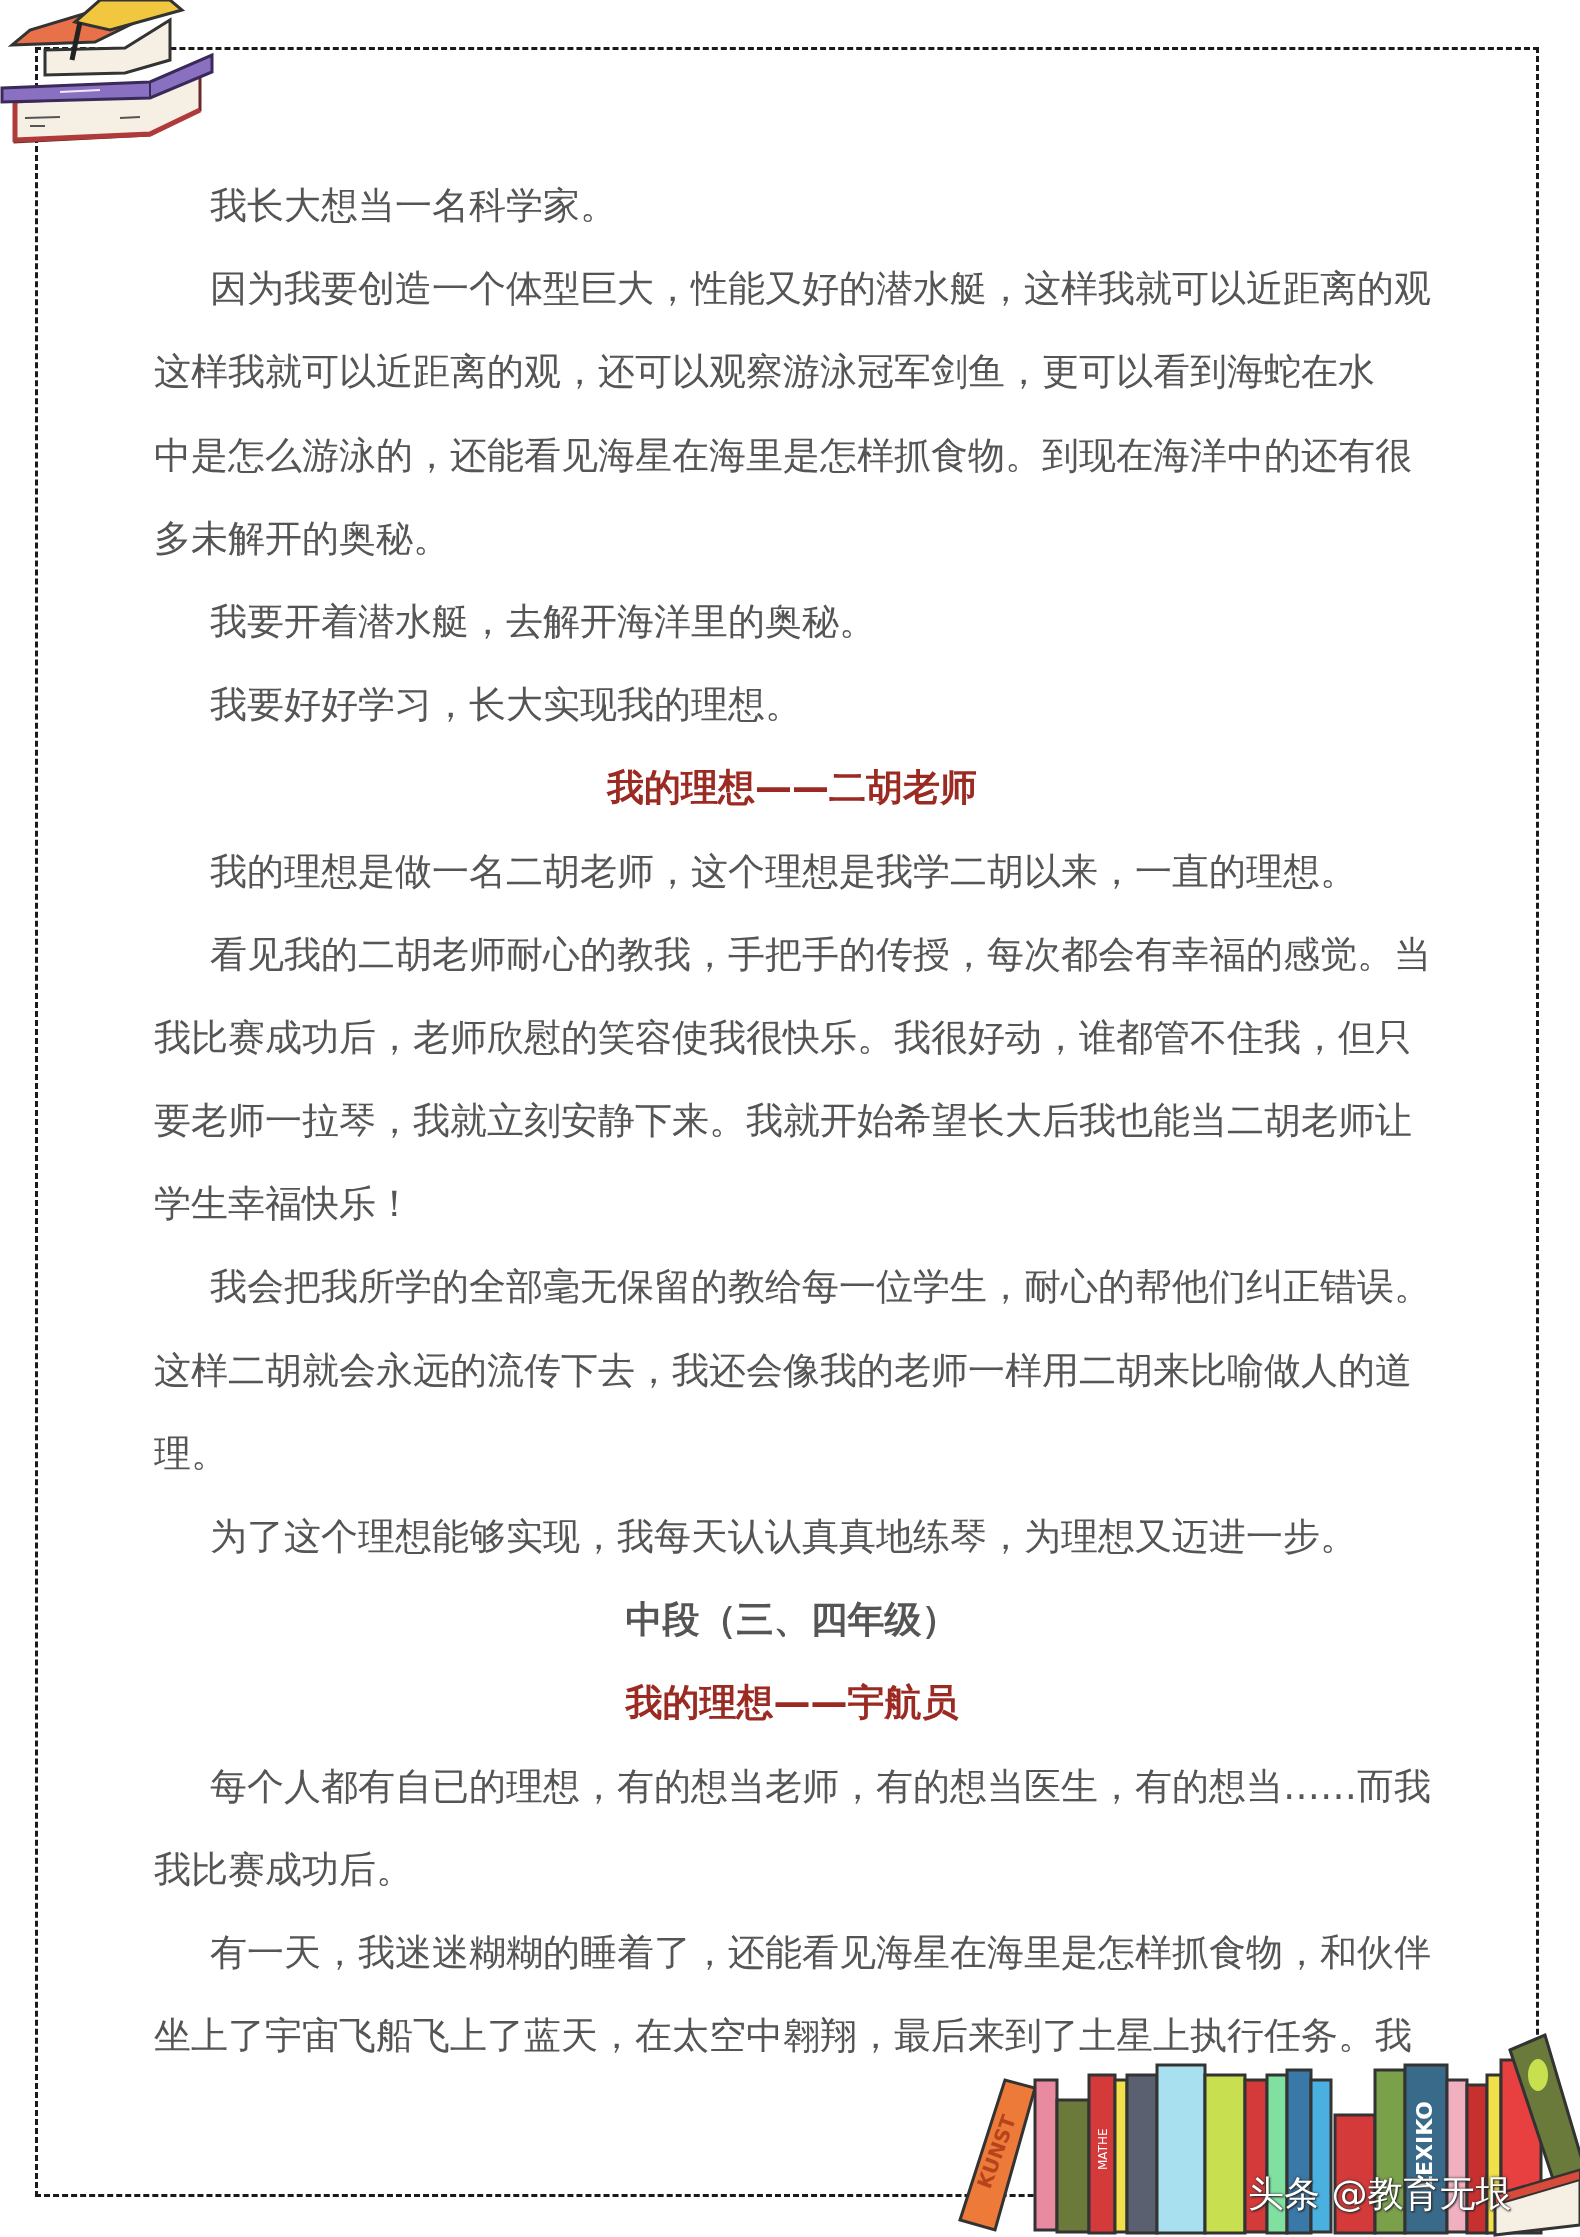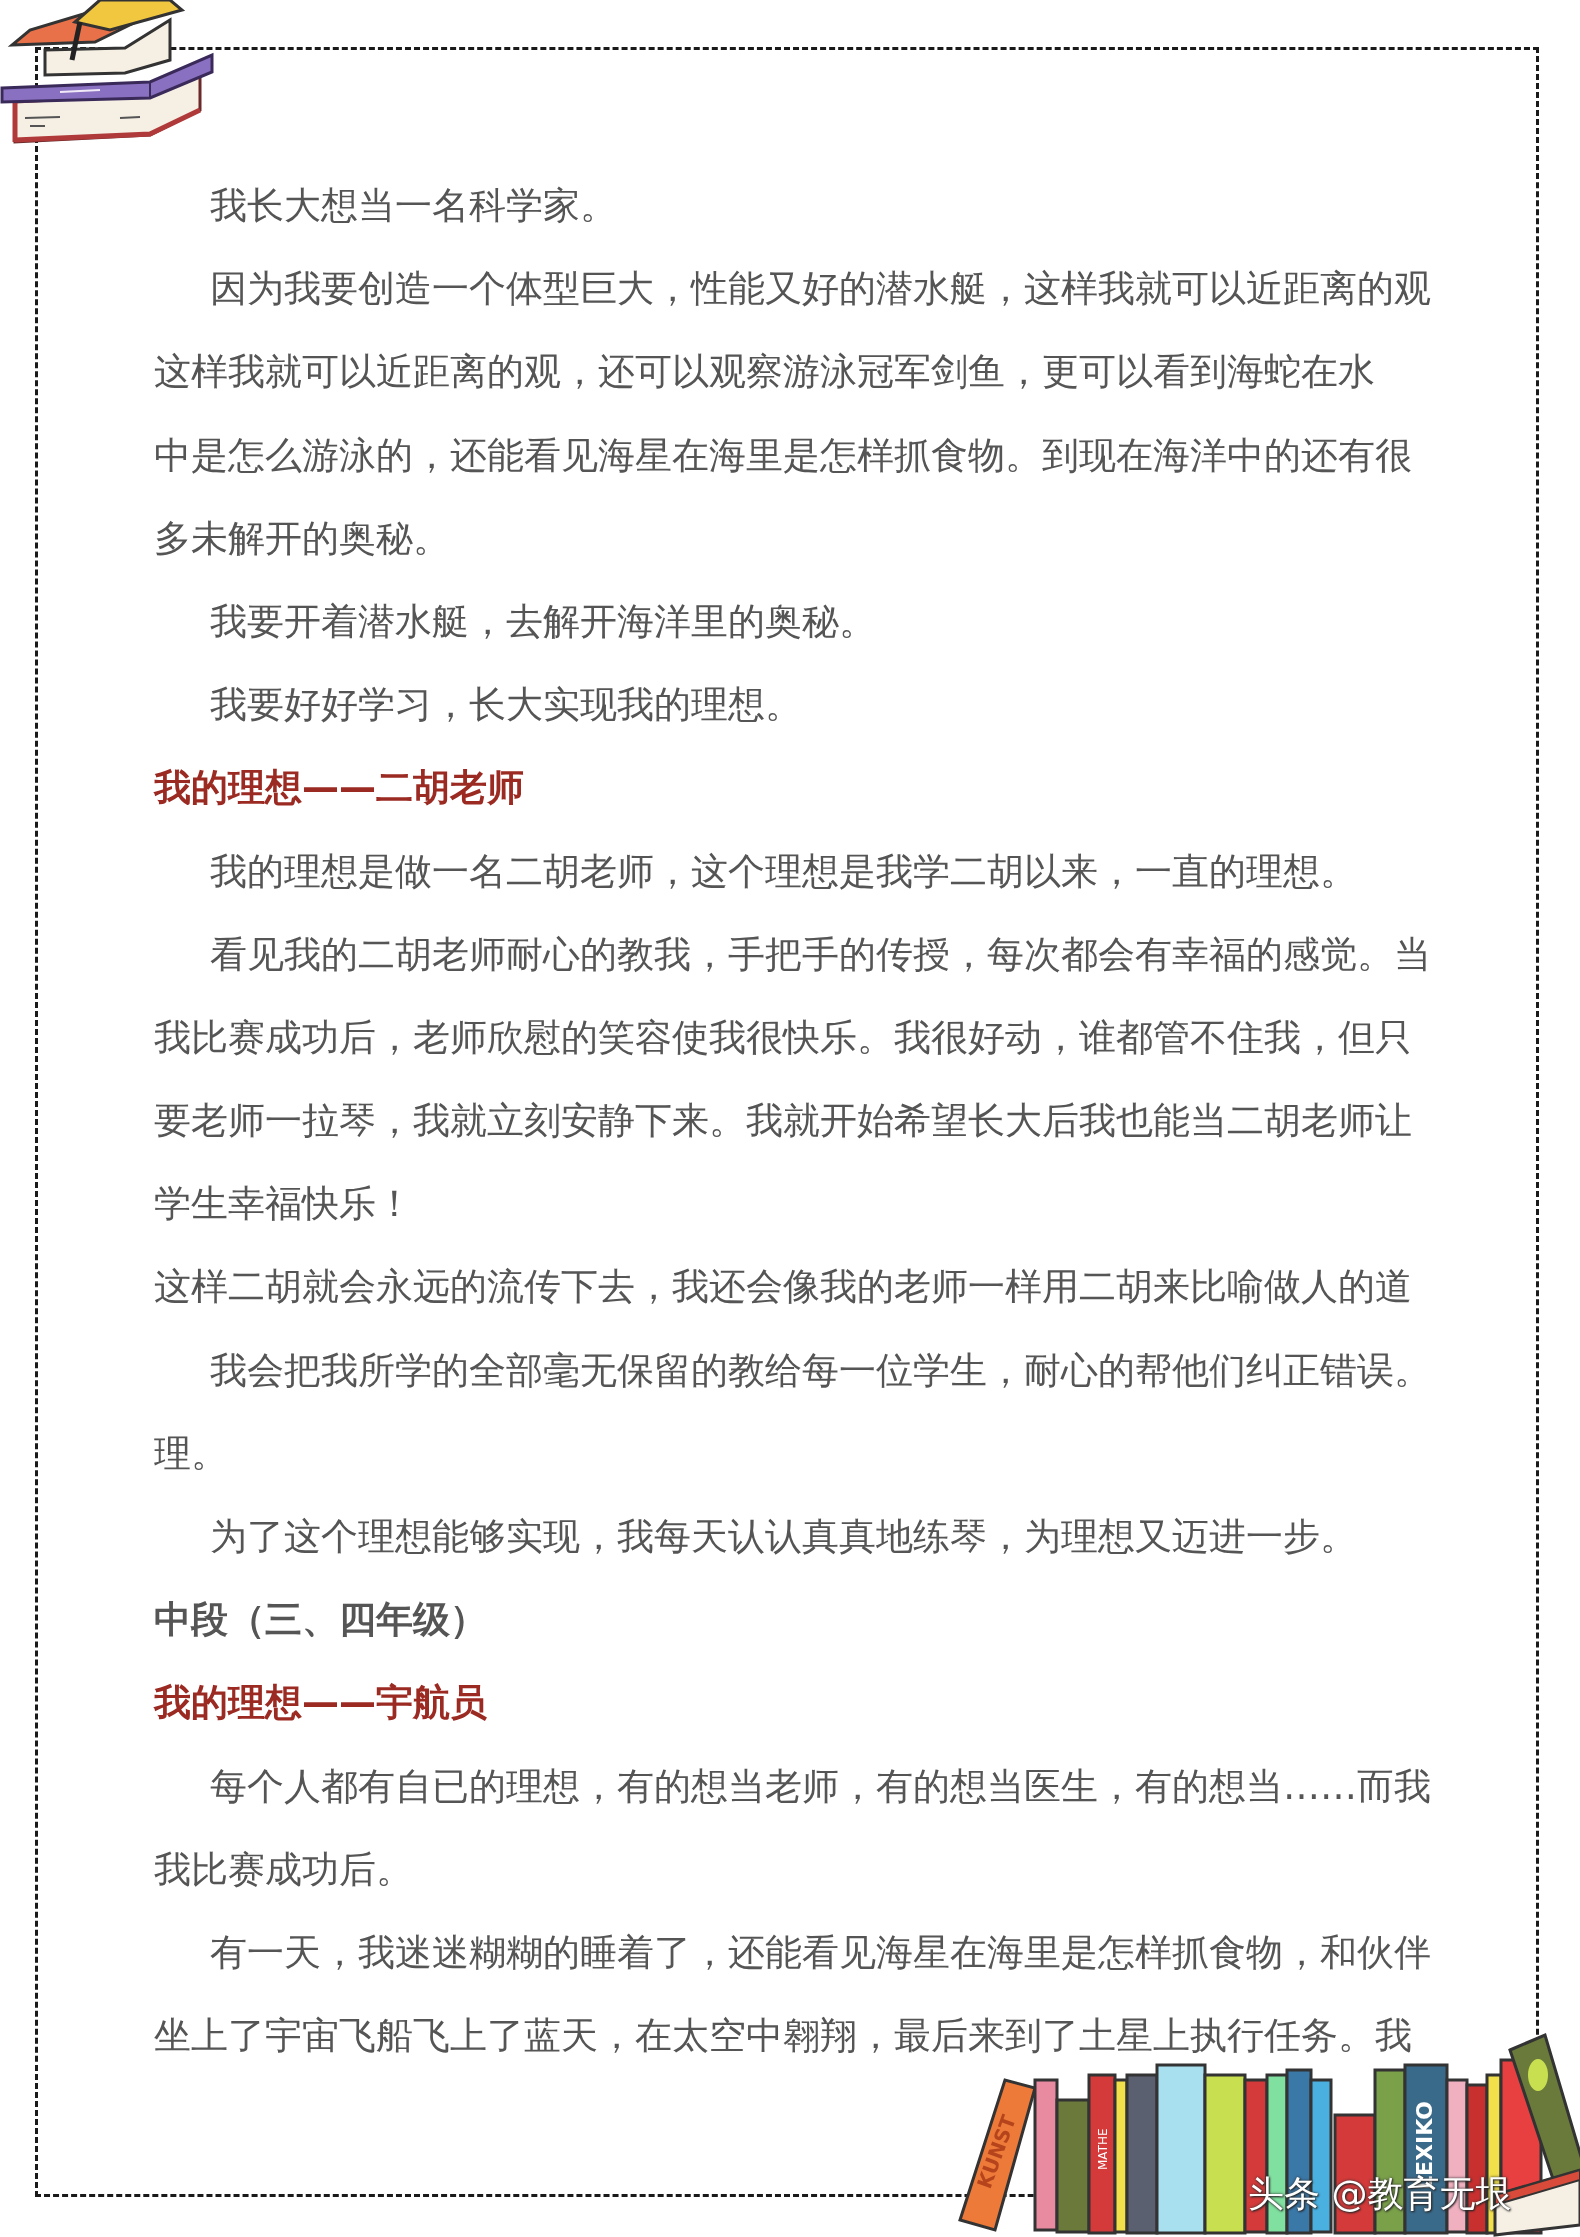--- a/index.html
+++ b/index.html
@@ -4,21 +4,21 @@
 <style>
   html, body { margin:0; padding:0; background:#ffffff; }
   body { width:1580px; height:2237px; position:relative; overflow:hidden;
          font-family:"DejaVu Sans", "Liberation Sans", sans-serif; }
   .frame { position:absolute; left:35px; top:47px; width:1504px; height:2150px;
            border:3px dashed #1a1a1a; box-sizing:border-box; }
   .content { position:absolute; left:154px; top:164px; width:1276px; }
   .line { height:83.2px; line-height:83.2px; font-size:37px; color:#555555;
           white-space:nowrap; overflow:visible; }
   .line.indent { padding-left:56px; }
-  .line.center { }
+  .line.center { text-align:center; }
   .line.red { color:#9b2a22; font-weight:bold; }
   .line.bold-gray { color:#555555; font-weight:bold; }
   .books-top { position:absolute; left:0; top:0; width:220px; height:145px; }
   .books-bottom { position:absolute; left:935px; top:2020px; width:645px; height:217px; }
   .watermark { position:absolute; left:1248px; top:2170px; font-size:36px; color:#ffffff;
                font-weight:normal; text-shadow:0 0 3px #333, 1px 1px 2px #222; white-space:nowrap; }
 </style>
 </head>
 <body>
 
@@ -52,22 +52,22 @@
   <div class="line">中是怎么游泳的，还能看见海星在海里是怎样抓食物。到现在海洋中的还有很</div>
   <div class="line">多未解开的奥秘。</div>
   <div class="line indent">我要开着潜水艇，去解开海洋里的奥秘。</div>
   <div class="line indent">我要好好学习，长大实现我的理想。</div>
   <div class="line center red">我的理想——二胡老师</div>
   <div class="line indent">我的理想是做一名二胡老师，这个理想是我学二胡以来，一直的理想。</div>
   <div class="line indent">看见我的二胡老师耐心的教我，手把手的传授，每次都会有幸福的感觉。当</div>
   <div class="line">我比赛成功后，老师欣慰的笑容使我很快乐。我很好动，谁都管不住我，但只</div>
   <div class="line">要老师一拉琴，我就立刻安静下来。我就开始希望长大后我也能当二胡老师让</div>
   <div class="line">学生幸福快乐！</div>
+  <div class="line indent">我会把我所学的全部毫无保留的教给每一位学生，耐心的帮他们纠正错误。</div>
   <div class="line">这样二胡就会永远的流传下去，我还会像我的老师一样用二胡来比喻做人的道</div>
-  <div class="line indent">我会把我所学的全部毫无保留的教给每一位学生，耐心的帮他们纠正错误。</div>
   <div class="line">理。</div>
   <div class="line indent">为了这个理想能够实现，我每天认认真真地练琴，为理想又迈进一步。</div>
   <div class="line center bold-gray">中段（三、四年级）</div>
   <div class="line center red">我的理想——宇航员</div>
   <div class="line indent">每个人都有自已的理想，有的想当老师，有的想当医生，有的想当……而我</div>
   <div class="line">我比赛成功后。</div>
   <div class="line indent">有一天，我迷迷糊糊的睡着了，还能看见海星在海里是怎样抓食物，和伙伴</div>
   <div class="line">坐上了宇宙飞船飞上了蓝天，在太空中翱翔，最后来到了土星上执行任务。我</div>
 </div>
 

